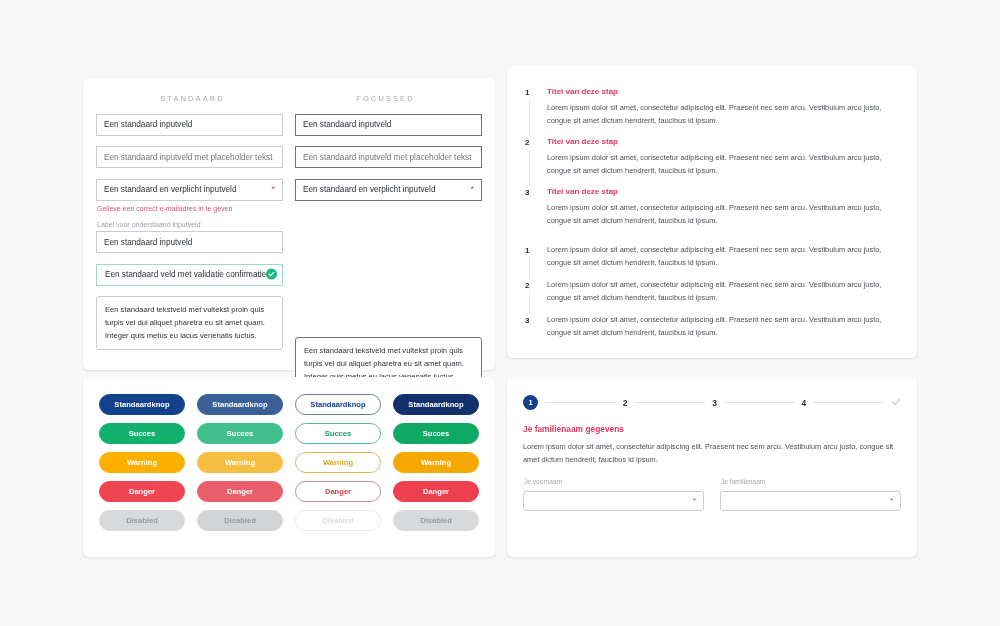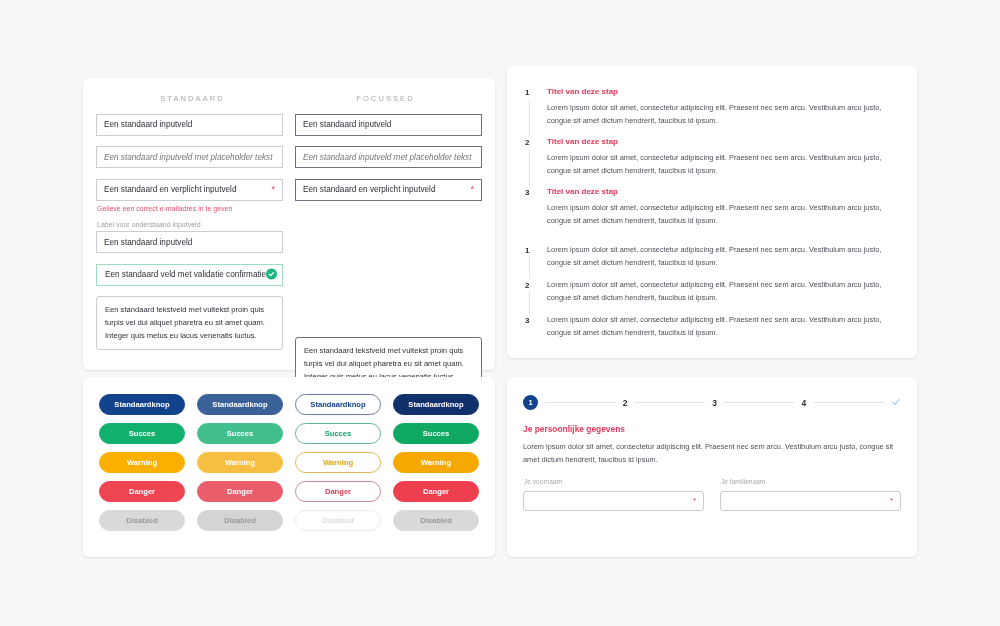--- a/index.html
+++ b/index.html
@@ -42,21 +42,21 @@
     border:1px solid #c9ccd2;
     border-radius:0;
     background:#fff;
     font-family:"Liberation Sans",sans-serif;
     font-size:8.2px;color:#2b3038;
     padding:0 7px;
     line-height:20px;
     outline:none;
   }
   .inp.focussed{border:1px solid #6b7280;}
-  .inp.ph{color:#aaacb2;font-style:italic;}
+  .inp.ph{color:#aaacb2;}
   .inp.err{border-color:#e3607d;color:#e3516f;}
   .inp.ok{border-color:#9fd9c0;padding-left:8px;}
   .req{
     position:absolute;right:8px;top:50%;
     transform:translateY(-50%);
     color:#e0395e;font-size:9px;line-height:1;
     pointer-events:none;
   }
   .err-msg{
     font-size:7px;color:#e3516f;
@@ -332,21 +332,21 @@
         <div class="wiz-line"></div>
         <div class="wiz-num">4</div>
         <div class="wiz-line"></div>
         <div class="wiz-check">
           <svg width="10" height="10" viewBox="0 0 12 12">
               <path d="M2 6.3 L4.7 9 L10 2.8" stroke="#bcd3ef" stroke-width="1.6" fill="none" stroke-linecap="round" stroke-linejoin="round"></path>
             </svg>
         </div>
       </div>
 
-      <div class="wiz-title">Je persoonlijke gegevens</div>
+      <div class="wiz-title">Je familienaam gegevens</div>
       <p class="wiz-text">Lorem ipsum dolor sit amet, consectetur adipiscing elit. Praesent nec sem arcu. Vestibulum arcu justo, congue sit amet dictum hendrerit, faucibus id ipsum.</p>
 
       <div class="wiz-fields">
         <div class="wiz-field">
           <div class="lbl">Je voornaam</div>
           <input class="wiz-inp" value="" style="">
           <span class="wiz-req">*</span>
         </div>
         <div class="wiz-field">
           <div class="lbl">Je familienaam</div>

